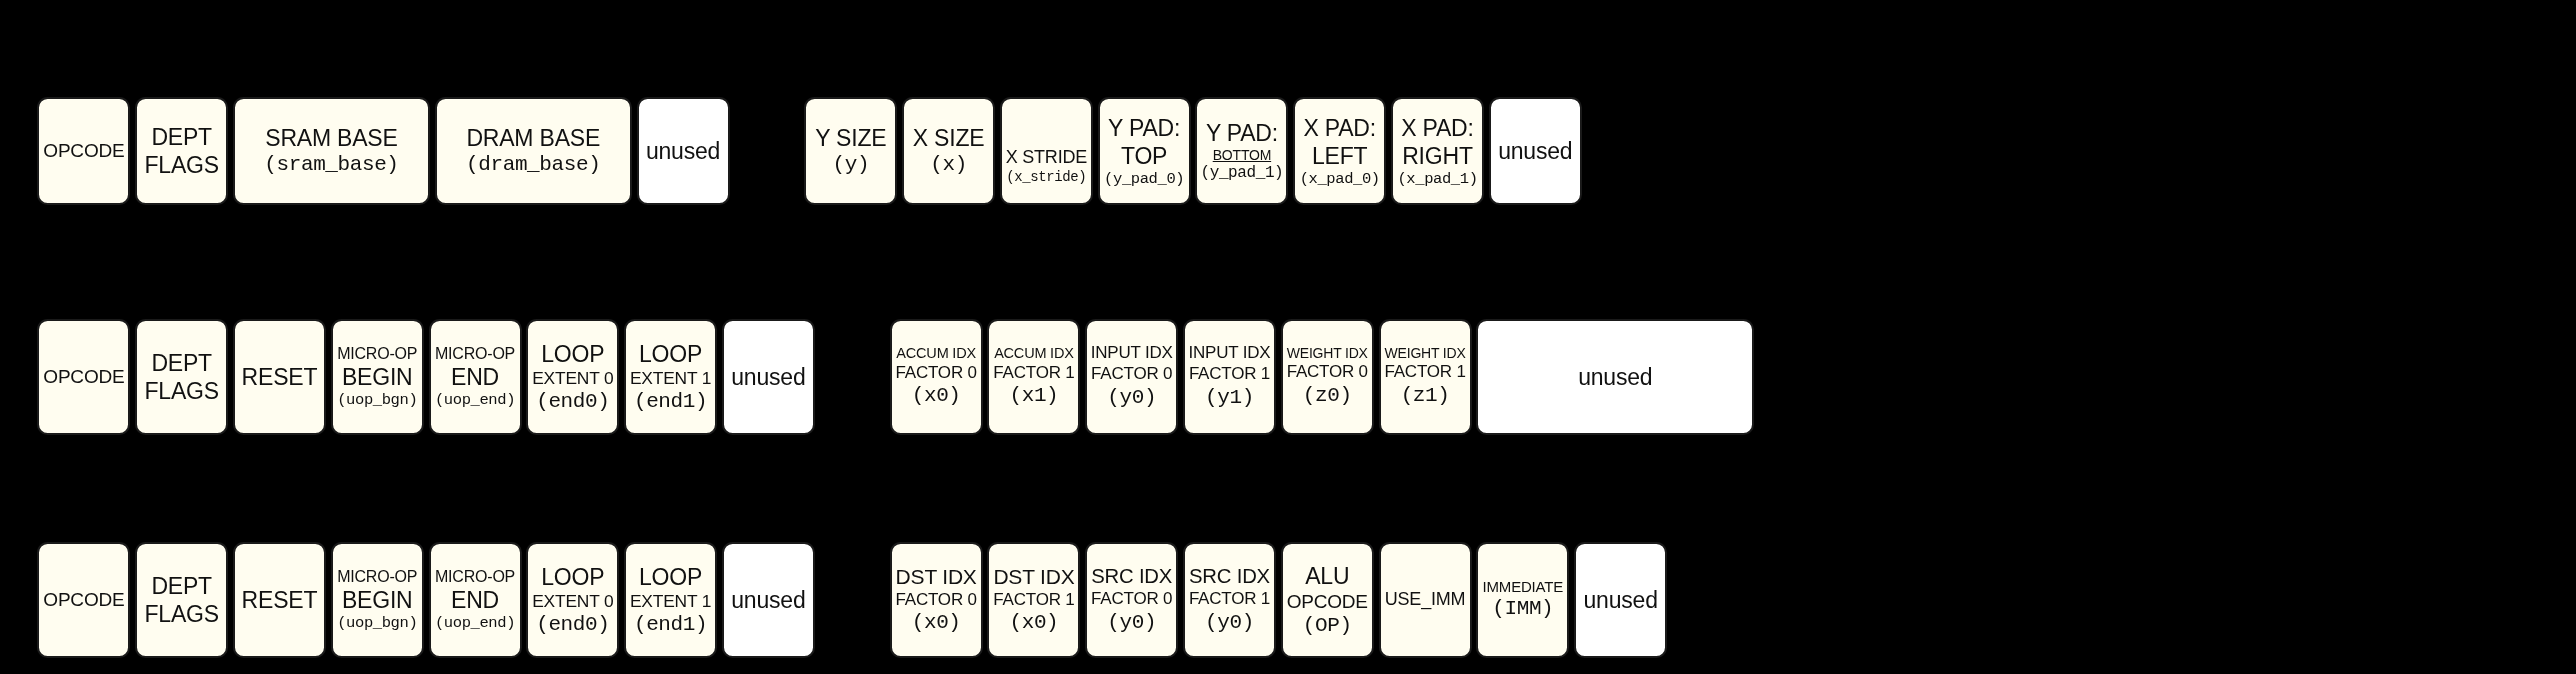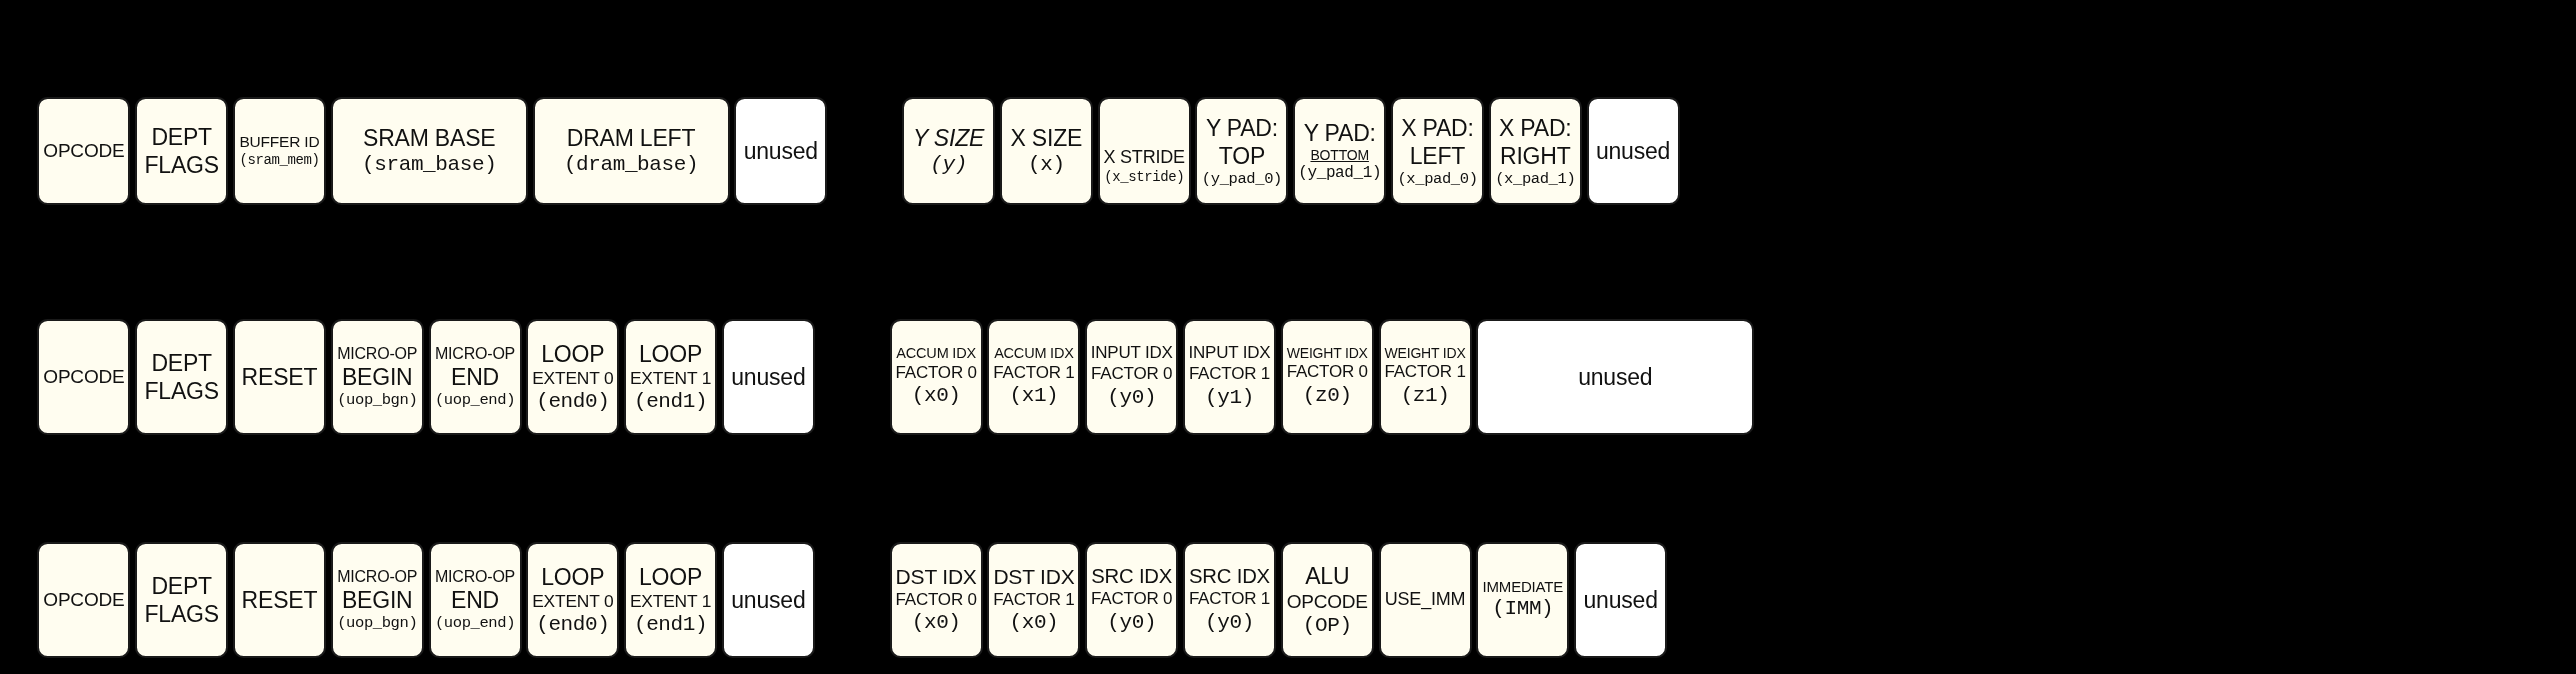--- a/index.html
+++ b/index.html
@@ -91,39 +91,35 @@
     <div class="inst-row row-1">
       <div class="lead-gap" style="width: 35px;"></div>
       <div class="group">
         <div class="field" style="width: 93px; flex: 0 0 93px;">
           <span class="field-line" style="font-size: 19px;">OPCODE</span>
         </div>
         <div class="field" style="width: 93px; flex: 0 0 93px;">
           <span class="field-line">DEPT</span>
           <span class="field-line">FLAGS</span>
         </div>
-        <div class="field" style="width: 93px; flex: 0 0 93px;">
-          <span class="field-line" style="font-size: 15.5px;">BUFFER ID</span>
-          <span class="field-line mono" style="font-size: 14px;">(sram_mem)</span>
-        </div>
         <div class="field" style="width: 197px; flex: 0 0 197px;">
           <span class="field-line">SRAM BASE</span>
           <span class="field-line mono">(sram_base)</span>
         </div>
         <div class="field" style="width: 197px; flex: 0 0 197px;">
-          <span class="field-line">DRAM LEFT</span>
+          <span class="field-line">DRAM BASE</span>
           <span class="field-line mono">(dram_base)</span>
         </div>
         <div class="field unused" style="width: 93px; flex: 0 0 93px;">
           <span class="field-line">unused</span>
         </div>
       </div>
       <div class="group-gap" style="width: 70px;"></div>
       <div class="group">
-        <div class="field" style="width: 93px; flex: 0 0 93px; font-style: italic;">
+        <div class="field" style="width: 93px; flex: 0 0 93px;">
           <span class="field-line">Y SIZE</span>
           <span class="field-line mono">(y)</span>
         </div>
         <div class="field" style="width: 93px; flex: 0 0 93px;">
           <span class="field-line">X SIZE</span>
           <span class="field-line mono">(x)</span>
         </div>
         <div class="field" style="width: 93px; flex: 0 0 93px;">
           <span class="field-line" style="font-size: 18px; margin-top: 32px;">X STRIDE</span>
           <span class="field-line mono" style="font-size: 14px; text-align: right;">(x_stride)</span>

